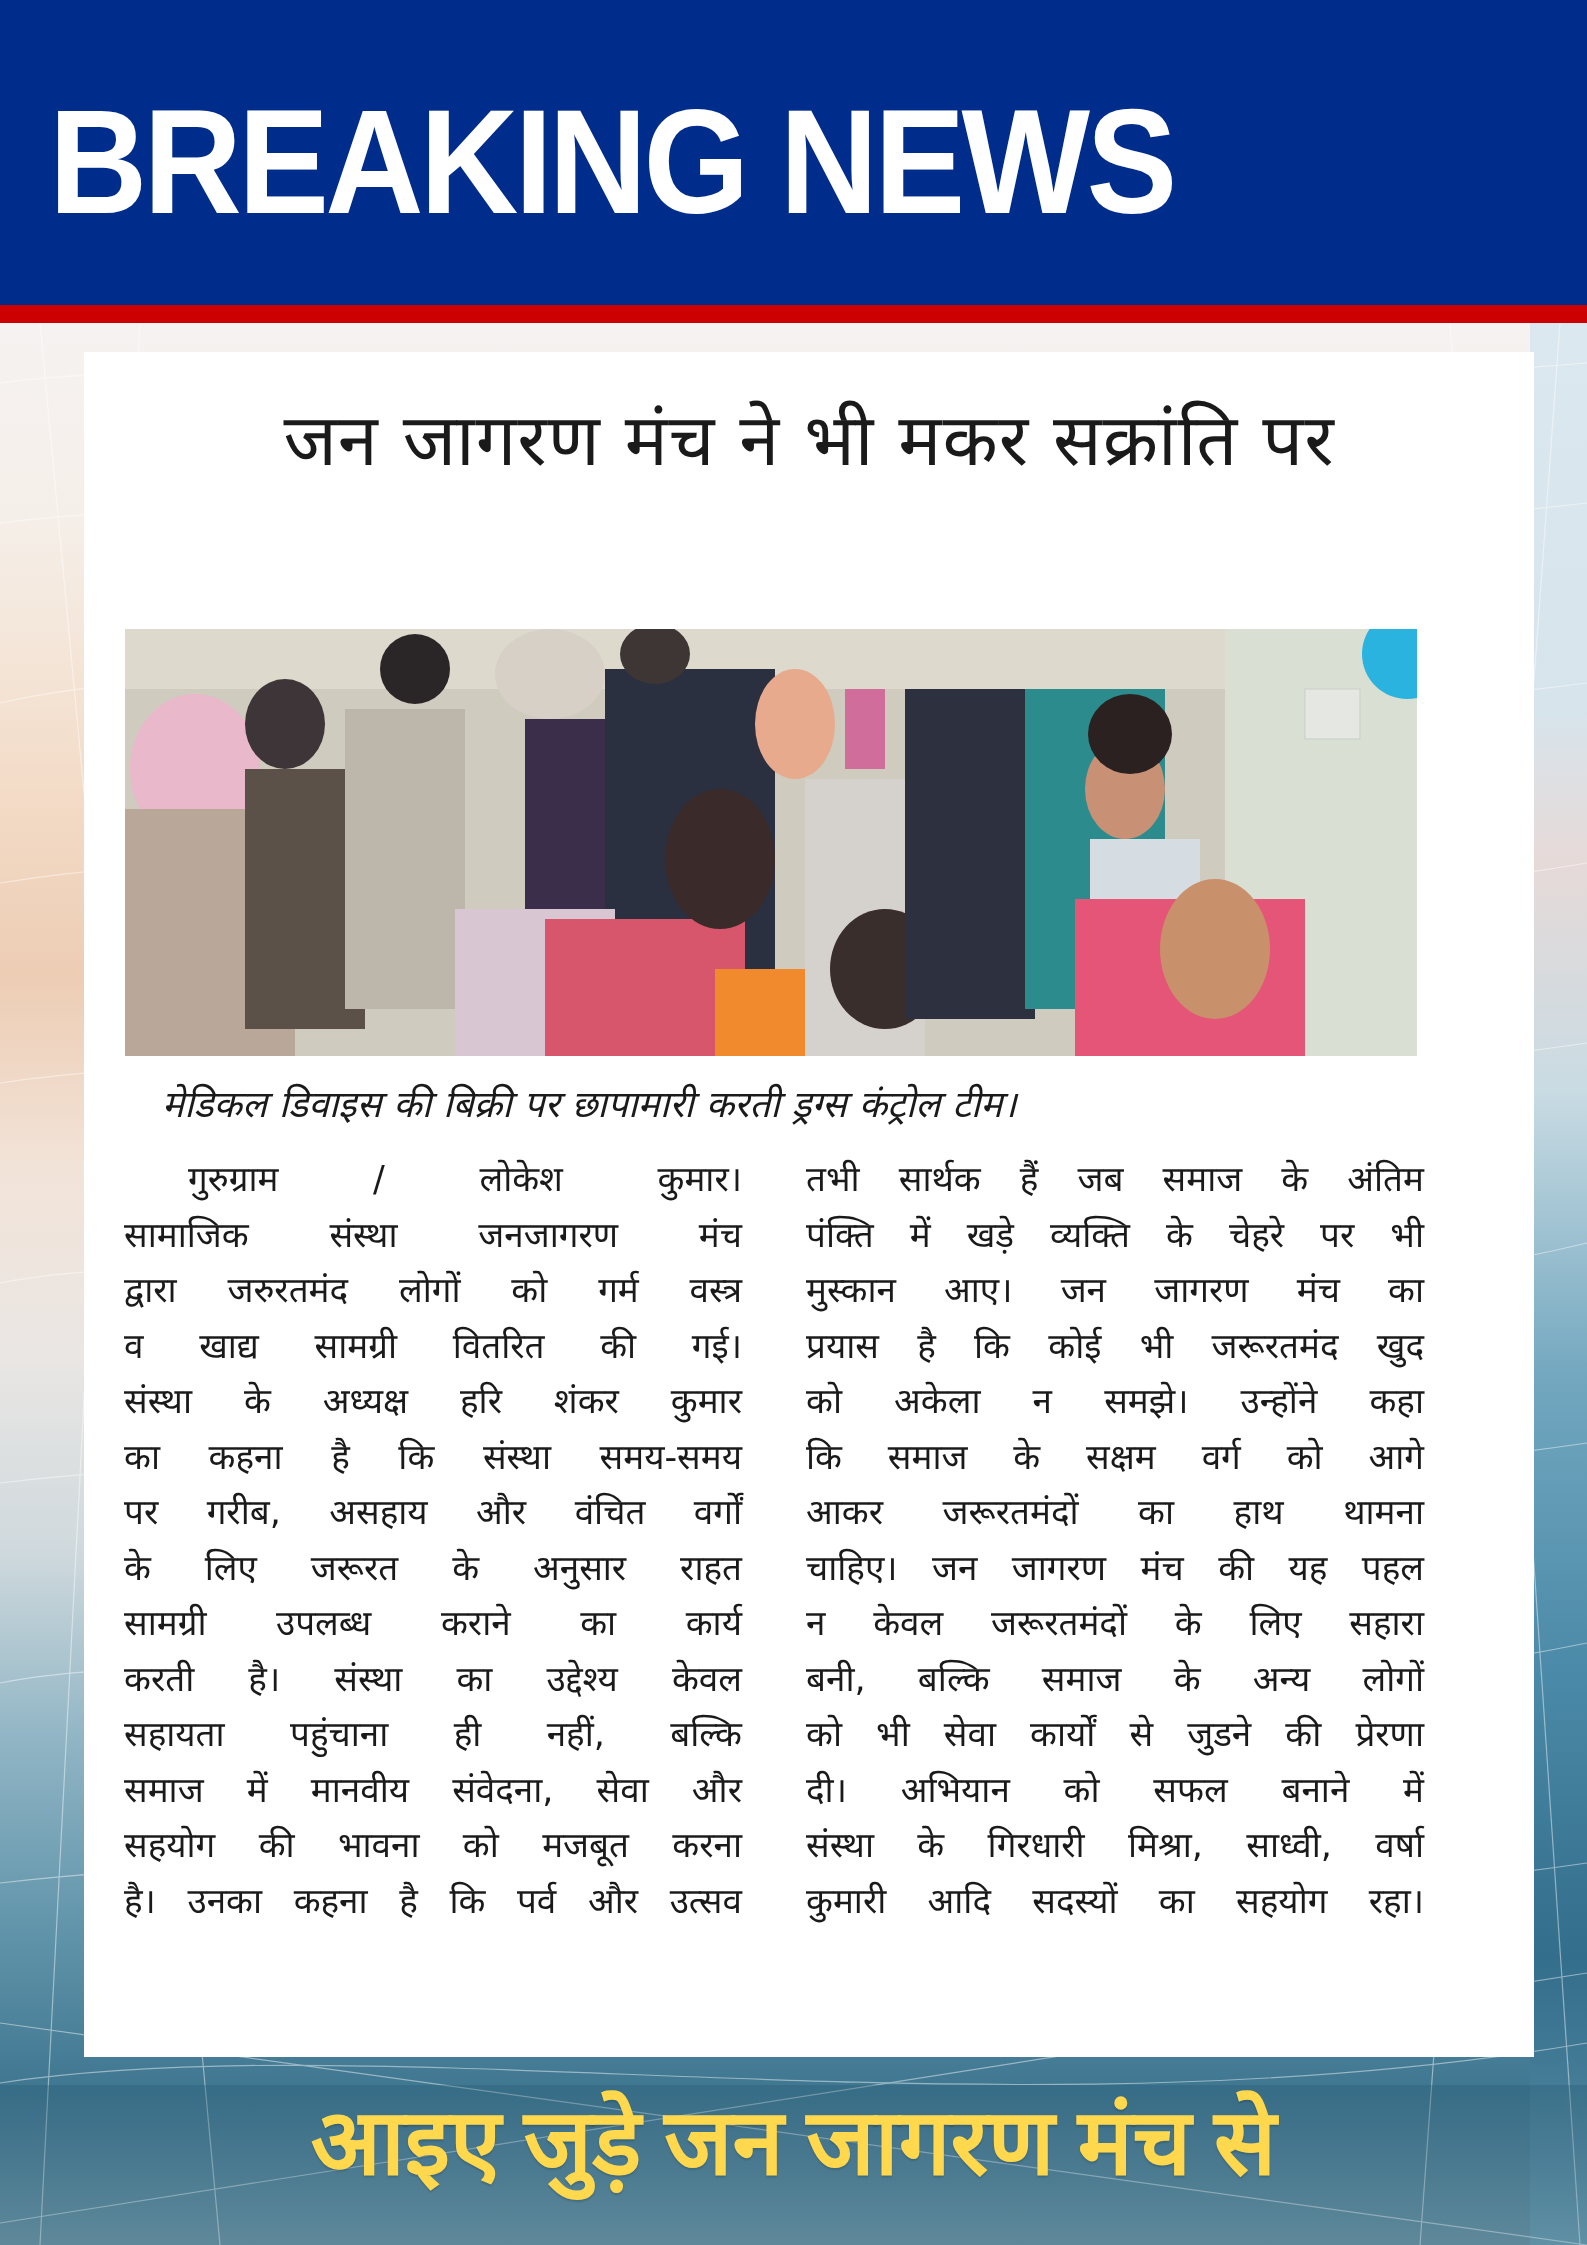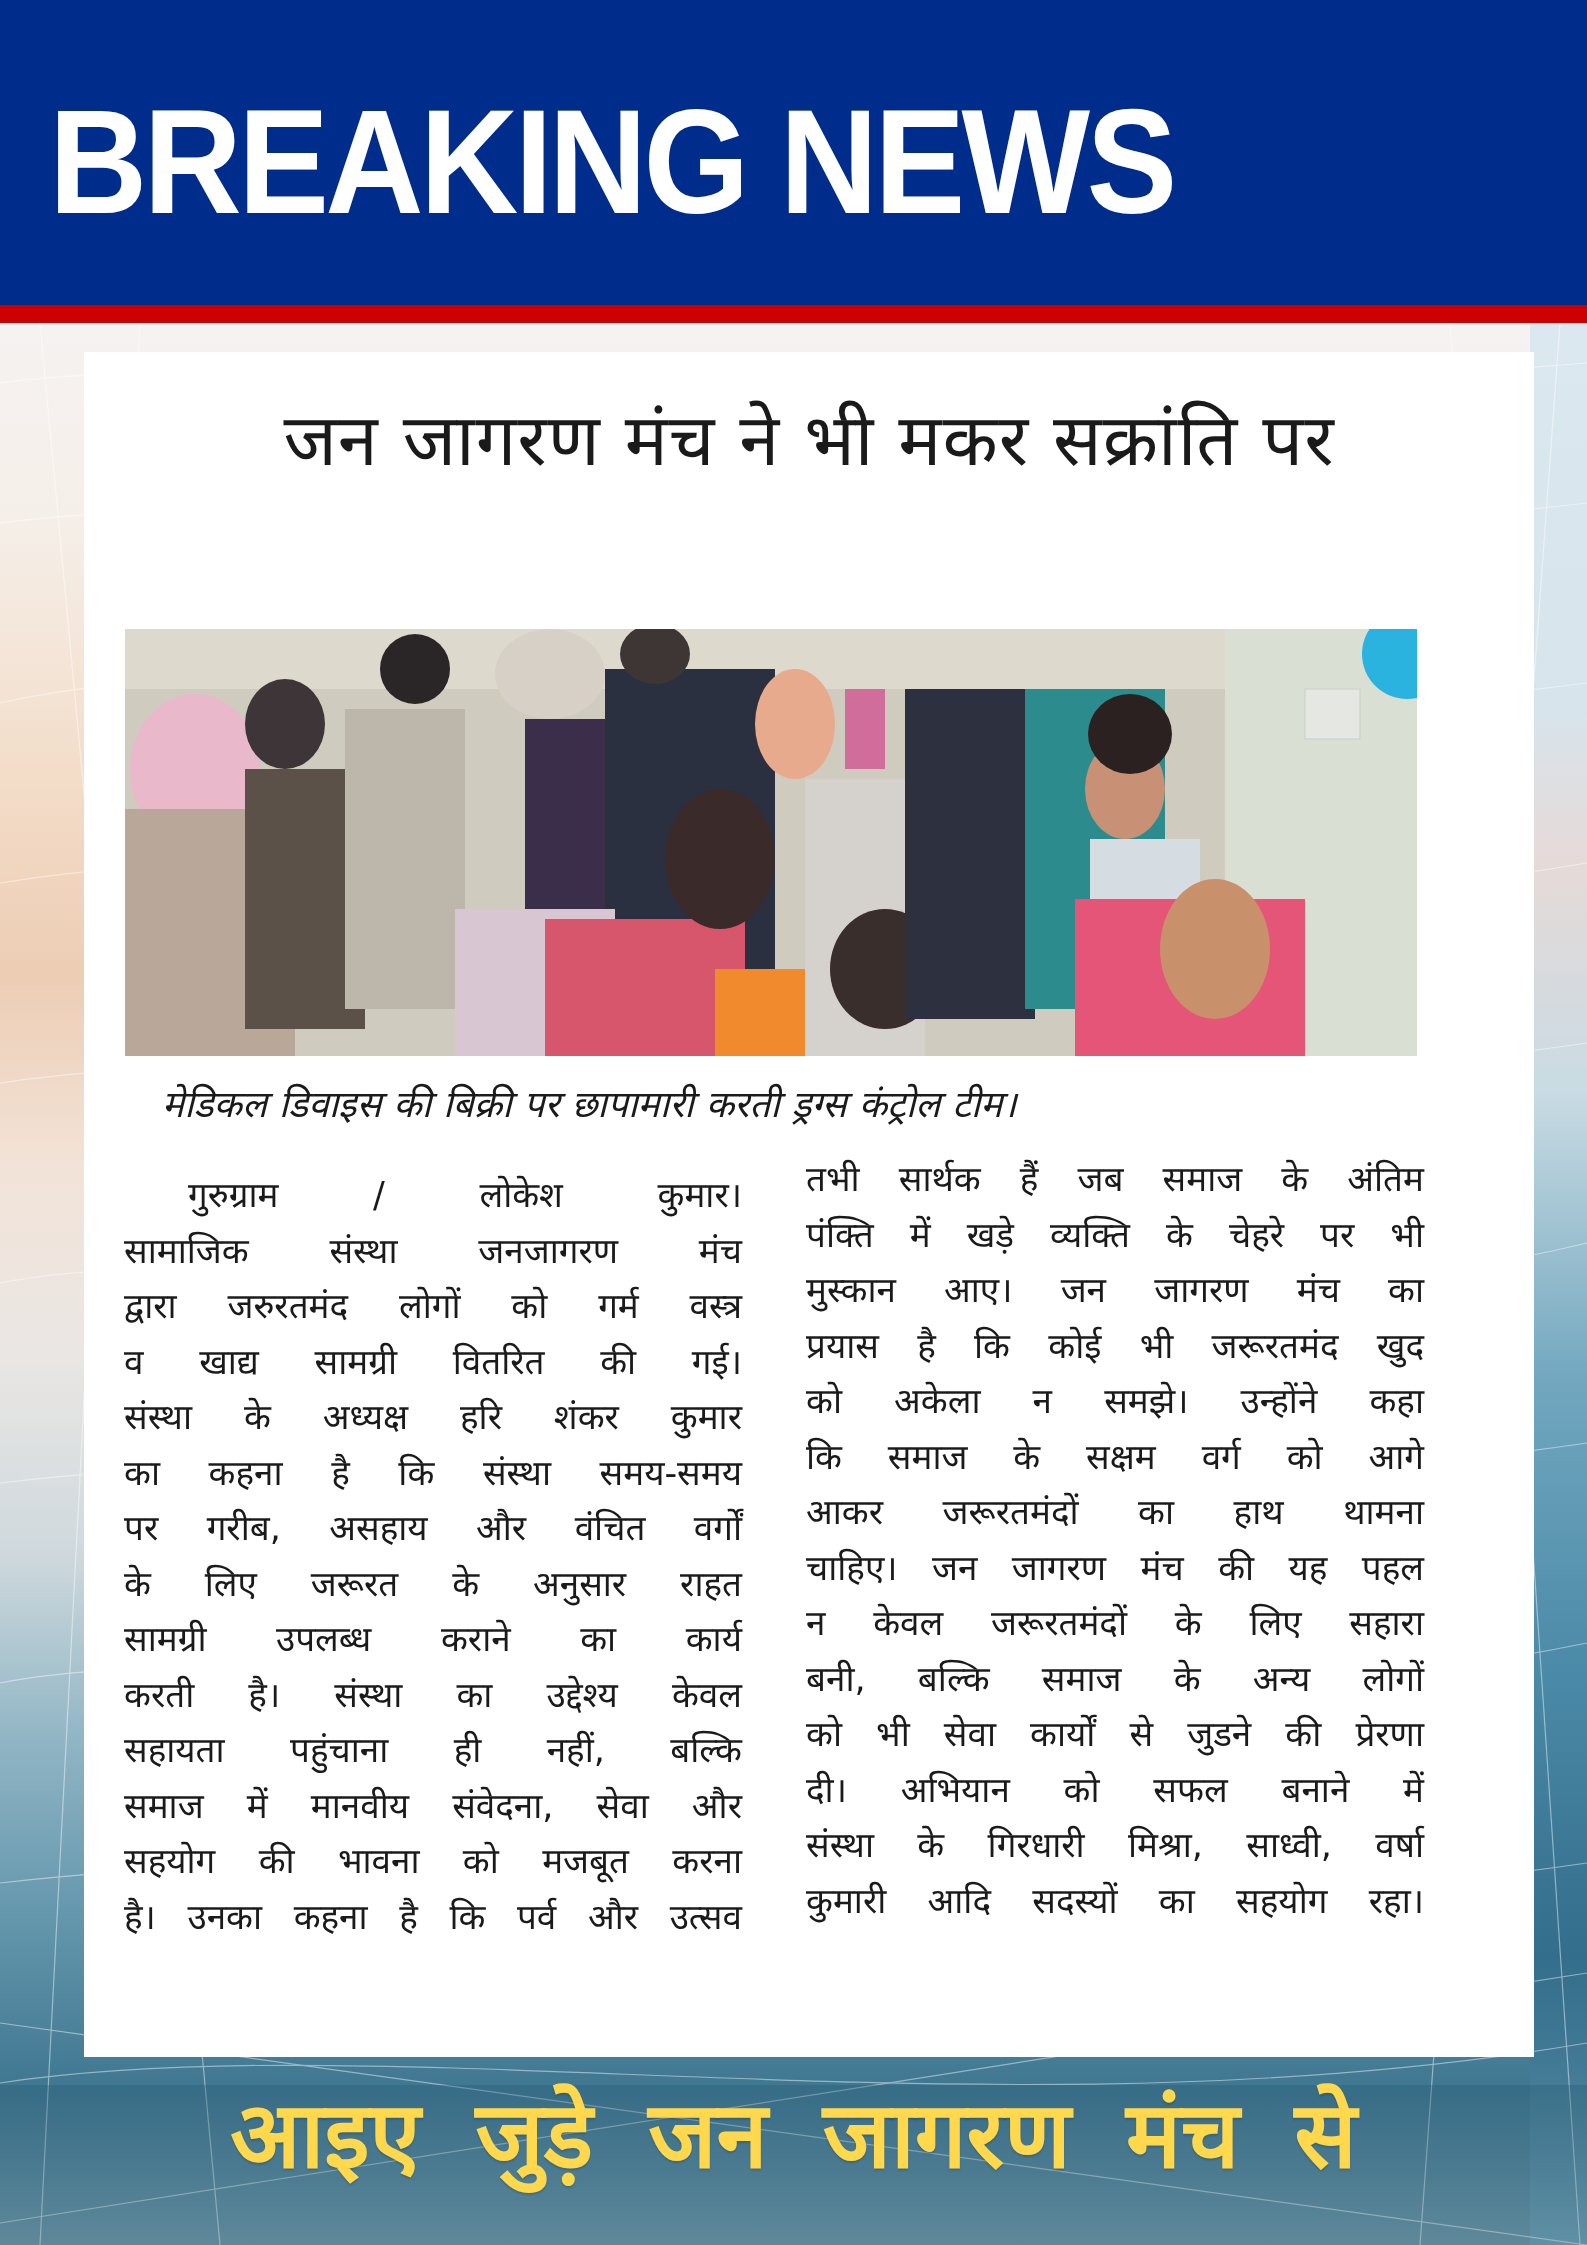--- a/index.html
+++ b/index.html
@@ -86,27 +86,27 @@
     .col {
       width: 618px;
       font-family: "DejaVu Sans", sans-serif;
       font-size: 35px;
       line-height: 55.5px;
       color: #1a1a1a;
       text-align: justify;
       text-align-last: justify;
     }
     .col .line { display: block; white-space: nowrap; text-align: justify; text-align-last: justify; }
-    .col .line.first { padding-left: 64px; margin-top: 16px; }
+    .col .line.first { padding-left: 64px; }
     
     .slogan {
       position: absolute; left: 0; top: 2078px; width: 1587px;
       text-align: center;
       color: #ffd84d;
-      font-family: Liberation Mono, monospace;
+      font-family: Liberation Serif, serif;
       font-weight: 700;
       font-size: 92px;
       line-height: 130px;
       text-shadow: 0 2px 2px rgba(0,0,0,0.15);
     }
     .slogan-band {
       position: absolute; left: 0; top: 2085px; width: 1587px; height: 160px;
       background: linear-gradient(180deg, rgba(40,90,115,0.35), rgba(110,150,165,0.25));
     }
   </style>

